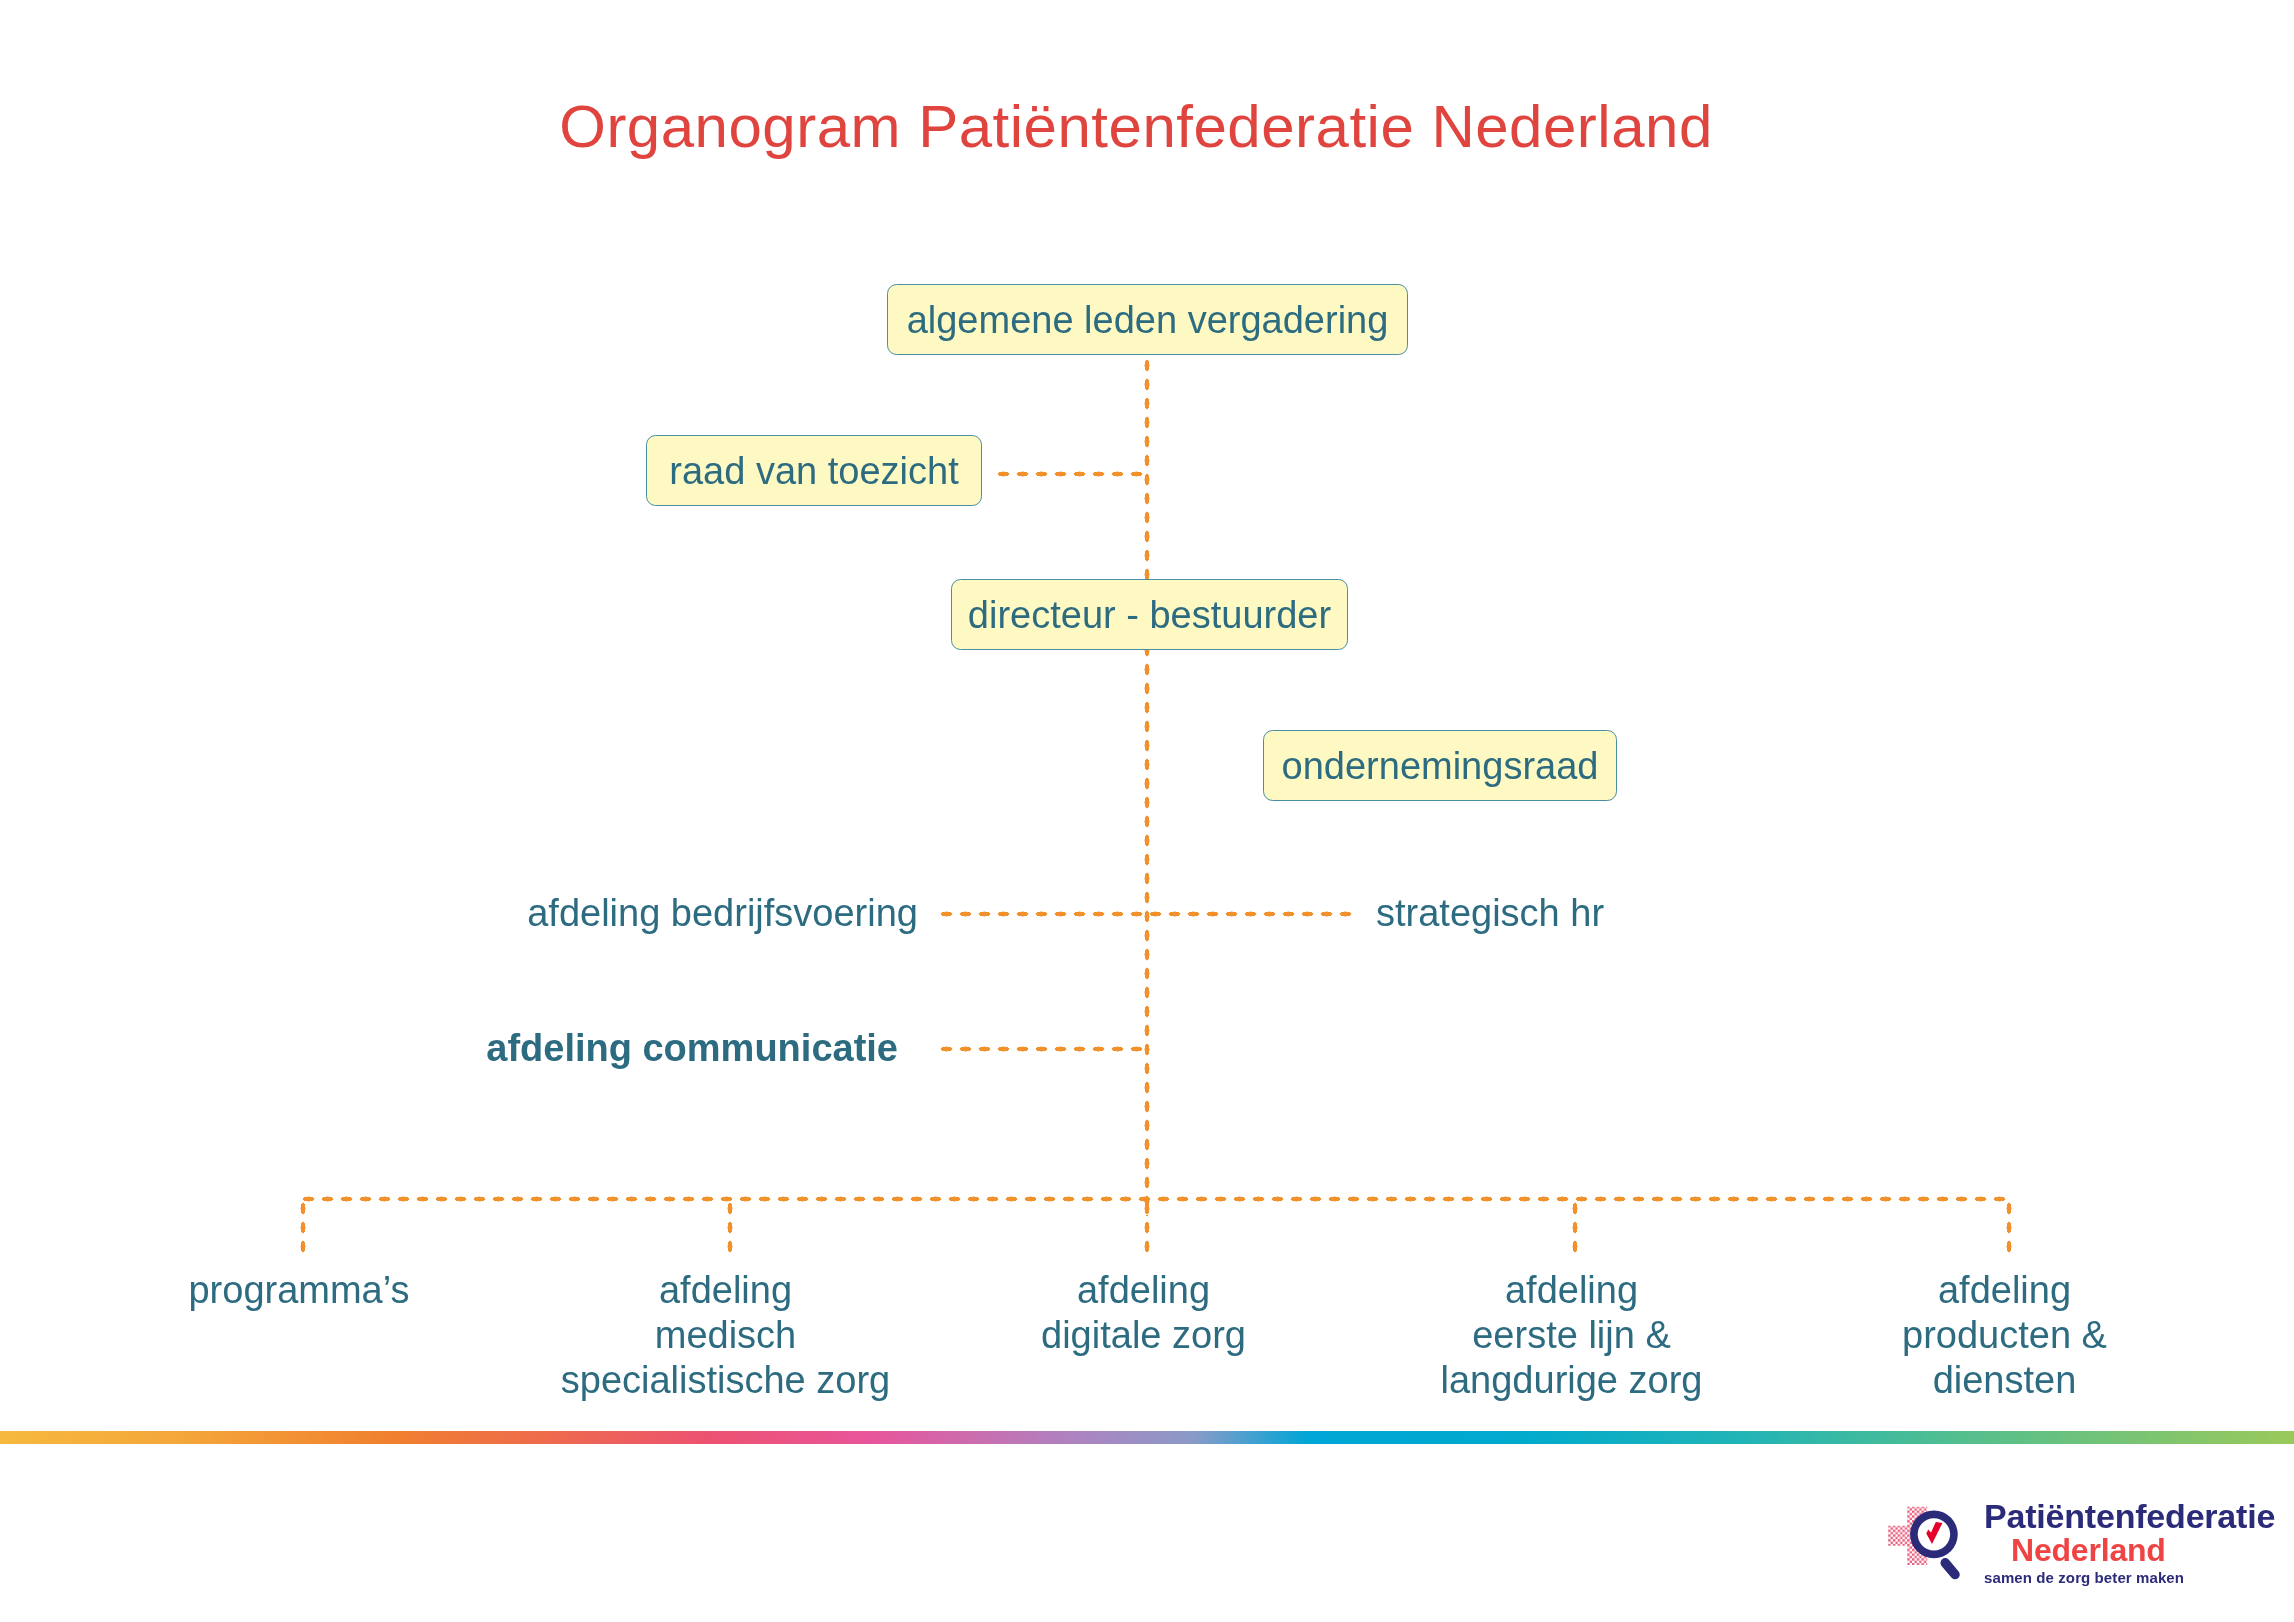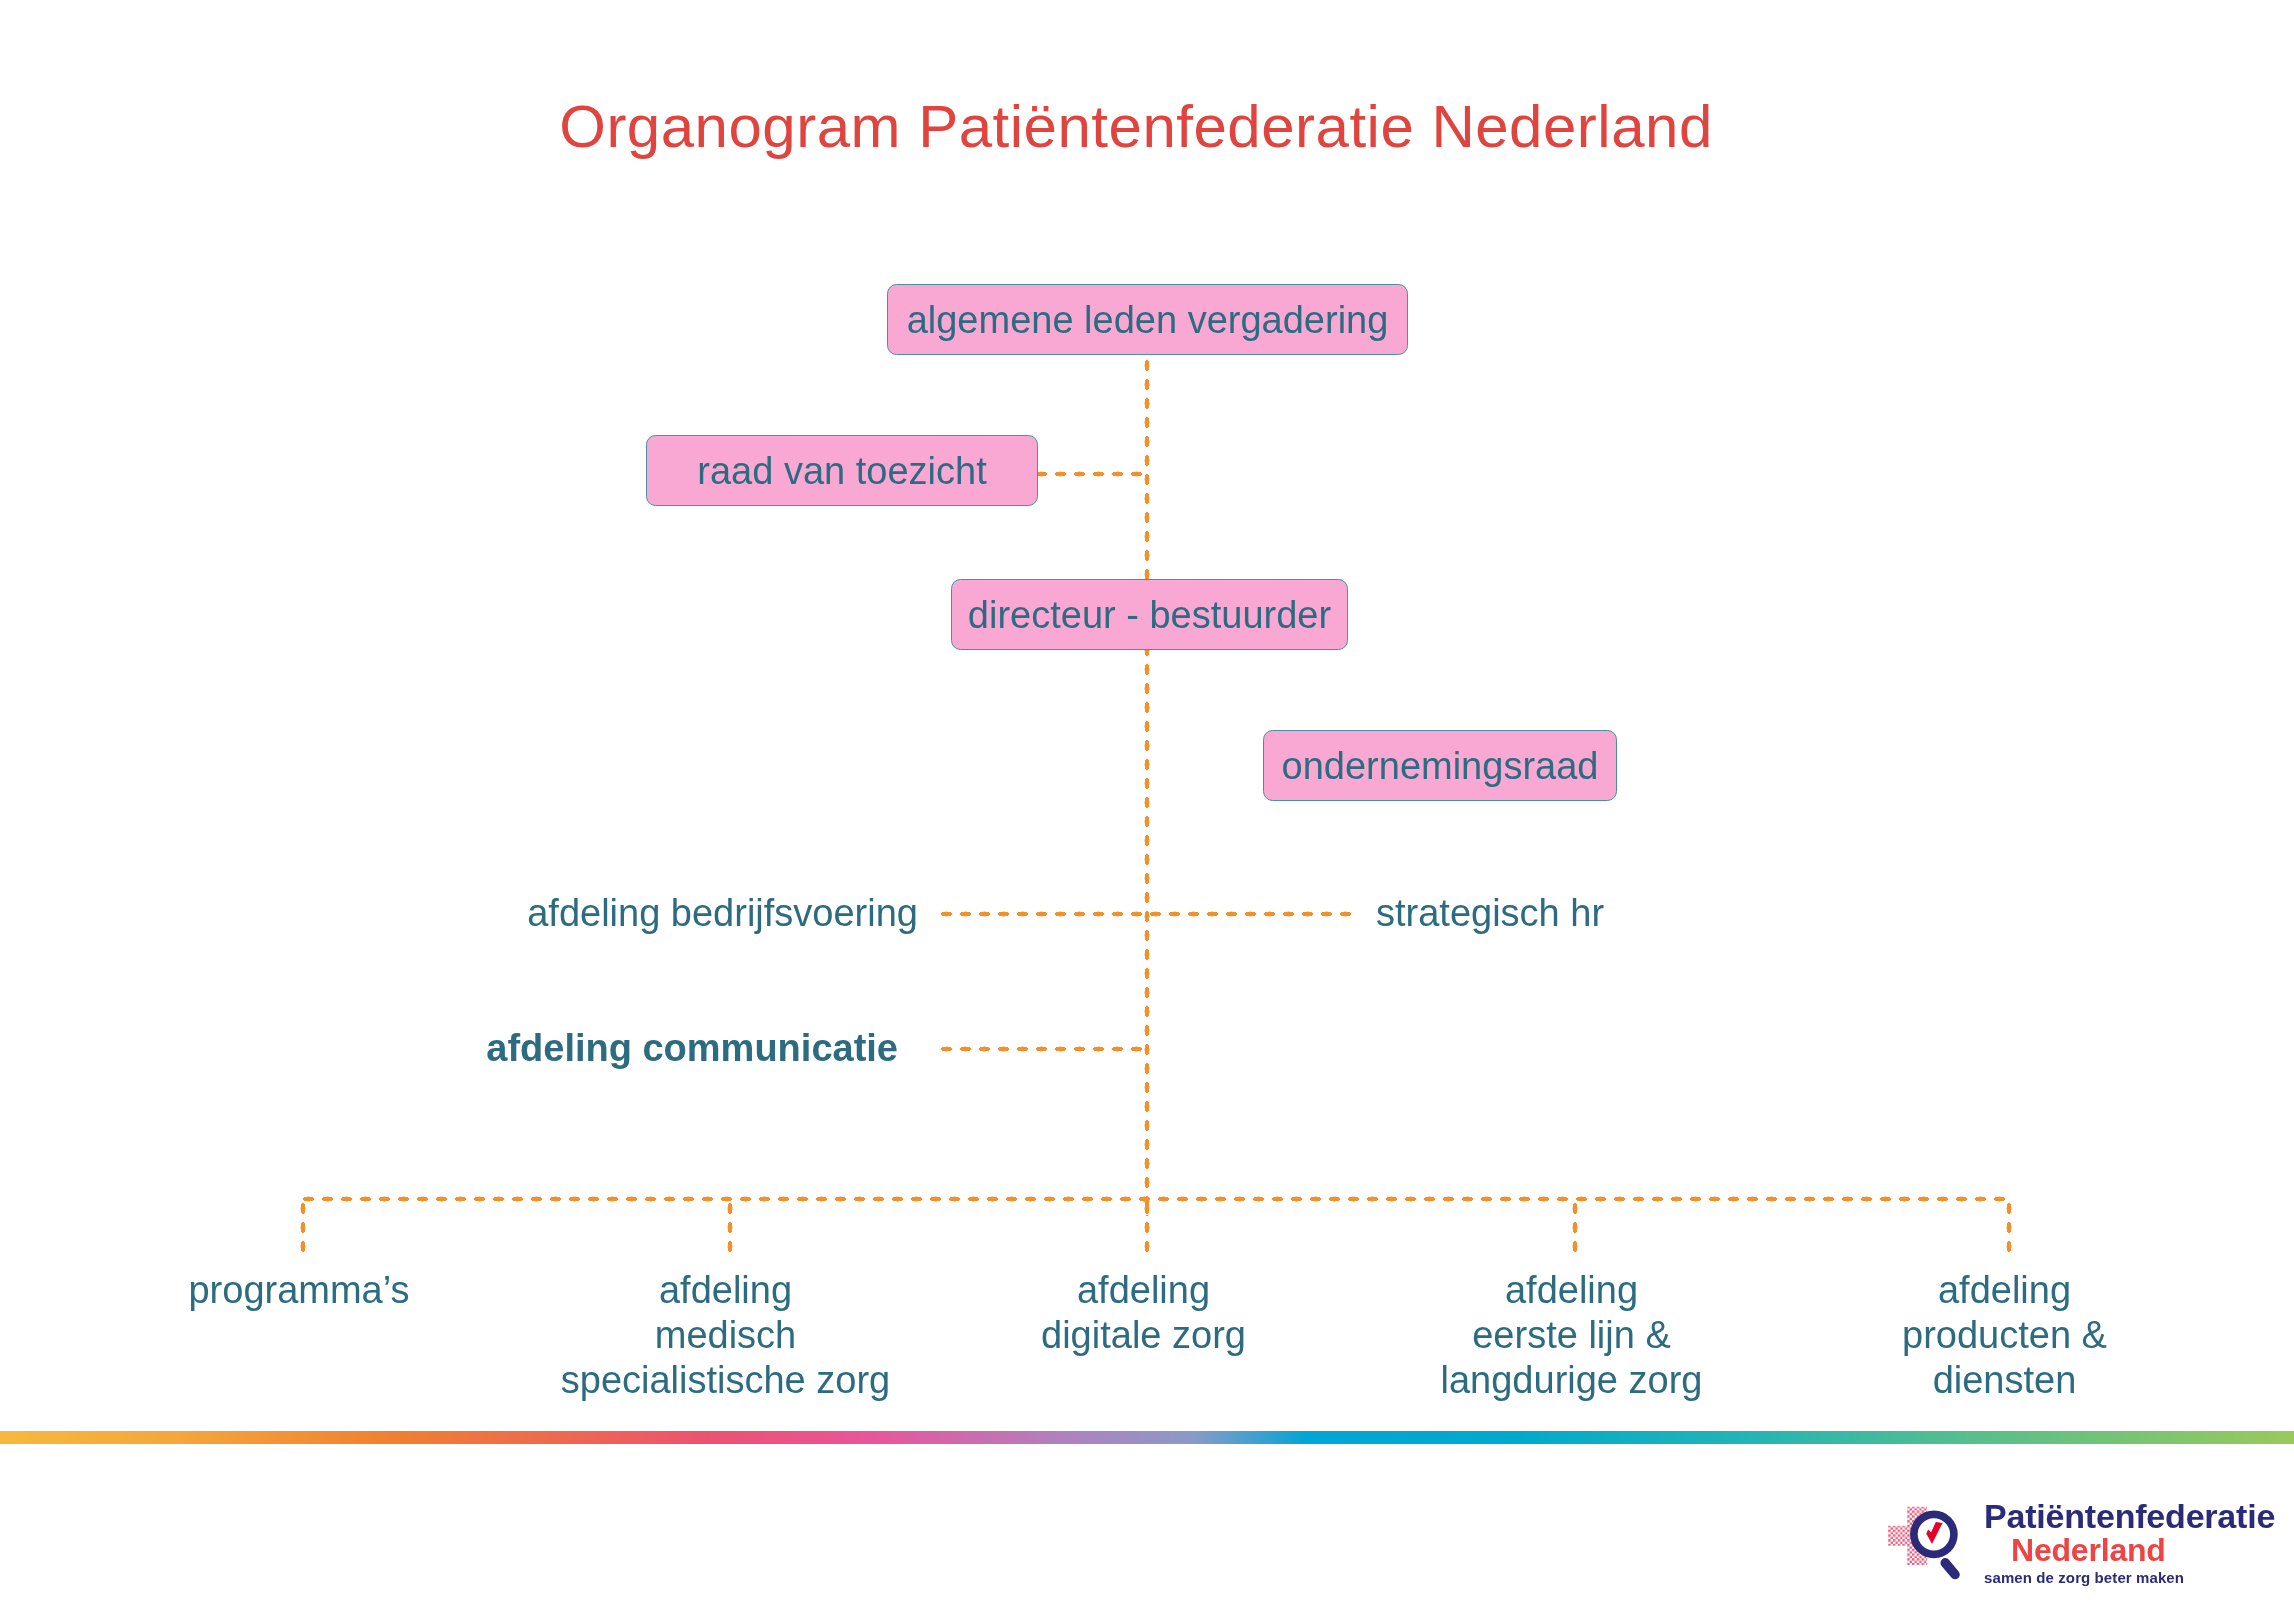--- a/index.html
+++ b/index.html
@@ -31,21 +31,21 @@
     letter-spacing: 0.5px;
     color: #e0443f;
     white-space: nowrap;
     padding-left: 18px;
   }
 
   
   .node-box {
     position: absolute;
     box-sizing: border-box;
-    background: #f9a8d4;
+    background: #fef9c3;
     border: 1.9px solid #4a8fa3;
     border-radius: 9.6px;
     color: #2c6b80;
     font-size: 38px;
     line-height: 1;
     display: flex;
     align-items: center;
     justify-content: center;
     padding: 0 25px;
     white-space: nowrap;
@@ -173,21 +173,21 @@
   <div class="dot-h" style="left:299px; top:1195px; width:1711px;"></div>
 
   <div class="dot-v" style="left:299px; top:1199px; height:54px;"></div>
   <div class="dot-v" style="left:726px; top:1199px; height:54px;"></div>
   <div class="dot-v" style="left:1143px; top:1199px; height:54px;"></div>
   <div class="dot-v" style="left:1571px; top:1199px; height:54px;"></div>
   <div class="dot-v" style="left:2005px; top:1199px; height:54px;"></div>
 
   <div class="node-box" style="left:887px; top:284px; width:521px; height:71px;">algemene leden vergadering</div>
 
-  <div class="node-box" style="left:646px; top:435px; width:392px; height:71px;">raad van toezicht</div>
+  <div class="node-box" style="left:646px; top:435px; width:336px; height:71px;">raad van toezicht</div>
 
   <div class="node-box" style="left:951px; top:579px; width:397px; height:71px;">directeur - bestuurder</div>
 
   <div class="node-box" style="left:1263px; top:730px; width:354px; height:71px;">ondernemingsraad</div>
 
   <div class="node-label right-align" style="left:440px; top:891px; width:478px;">afdeling bedrijfsvoering</div>
 
   <div class="node-label left-align" style="left:1376px; top:891px; width:382px;">strategisch hr</div>
 
   <div class="node-label right-align" style="left:420px; top:1026px; width:478px;font-weight:bold;">afdeling communicatie</div>

